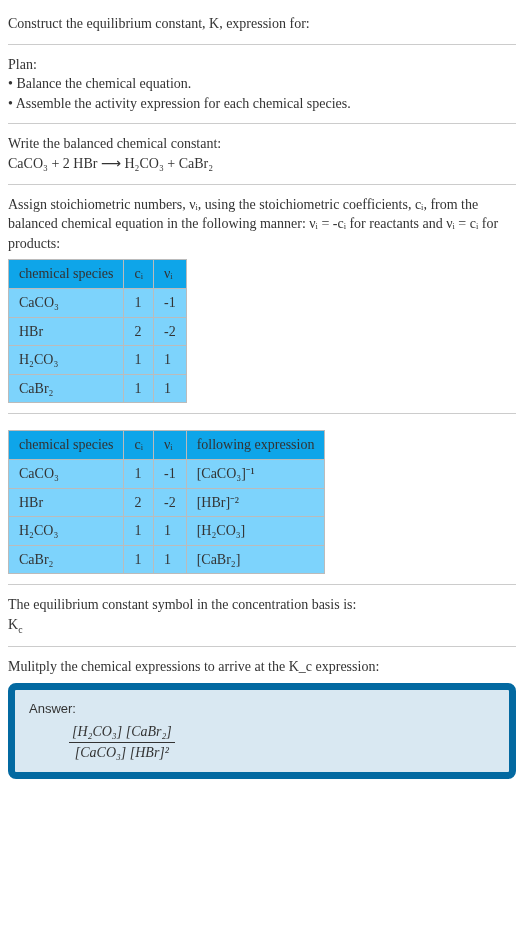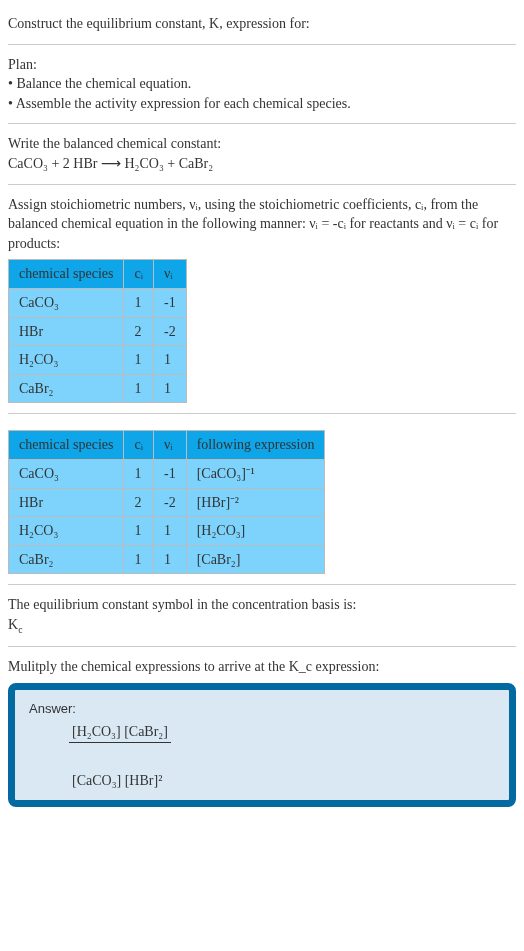--- a/index.html
+++ b/index.html
@@ -32,23 +32,25 @@
   background: #d9e8f2;
   border: 7px solid #0369a1;
   border-radius: 8px;
   padding: 10px 14px;
   margin-top: 6px;
 }
 .answer-label { font-family: Arial, sans-serif; font-size: 13px; color: #333; }
 .frac {
   display: inline-block;
   vertical-align: middle;
+  text-align: center;
+  font-style: italic;
 }
 .frac .num { display: block; border-bottom: 1px solid #333; padding: 0 3px; }
-.frac .den { display: block; padding: 0 3px; margin-top: 28px; }
+.frac .den { display: block; padding: 0 3px; }
 .eq-indent { padding-left: 40px; display: block; padding-top: 4px; }
 </style>
 </head>
 <body>
 
 <div class="section">
   <div>
     <span>Construct the equilibrium constant, K, expression for:</span>
   </div>
 </div>

